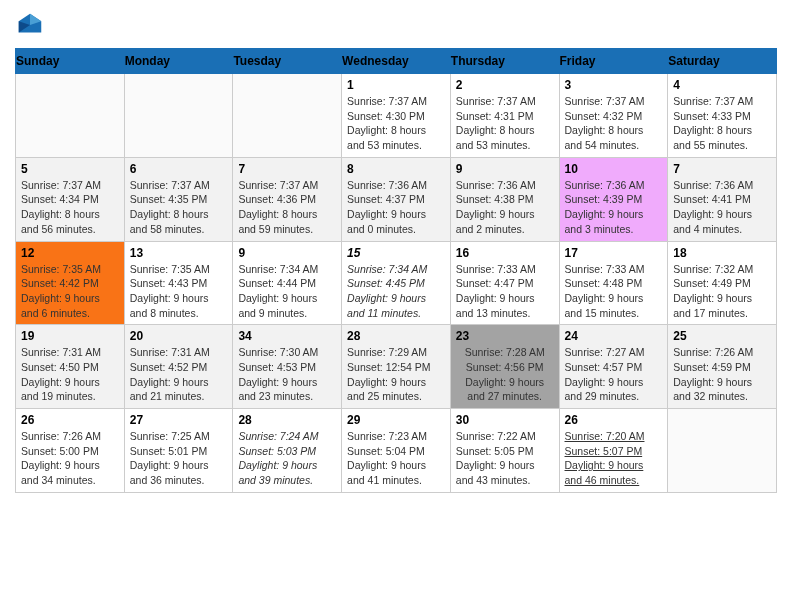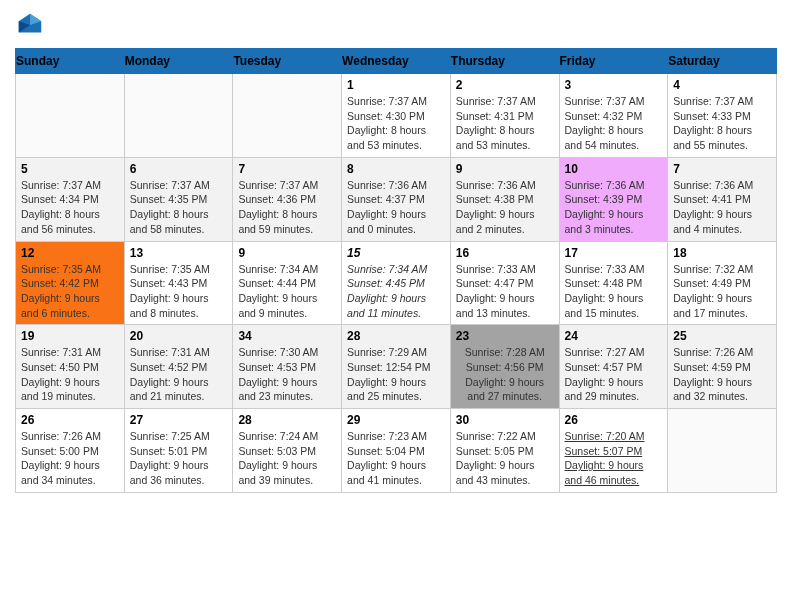--- a/index.html
+++ b/index.html
@@ -320,21 +320,21 @@
         </td>
         <td style="background: rgb(255, 255, 255);">
           <div class="day-num">27</div>
           <div class="day-info" style="white-space: pre-line;">Sunrise: 7:25 AM
 Sunset: 5:01 PM
 Daylight: 9 hours
 and 36 minutes.</div>
         </td>
         <td style="background: rgb(255, 255, 255);">
           <div class="day-num">28</div>
-          <div class="day-info" style="white-space: pre-line;">Sunrise: 7:24 AM
+          <div class="day-info" style="white-space: pre-line; font-style: italic;">Sunrise: 7:24 AM
 Sunset: 5:03 PM
 Daylight: 9 hours
 and 39 minutes.</div>
         </td>
         <td style="background: rgb(255, 255, 255);">
           <div class="day-num">29</div>
           <div class="day-info" style="white-space: pre-line;">Sunrise: 7:23 AM
 Sunset: 5:04 PM
 Daylight: 9 hours
 and 41 minutes.</div>

